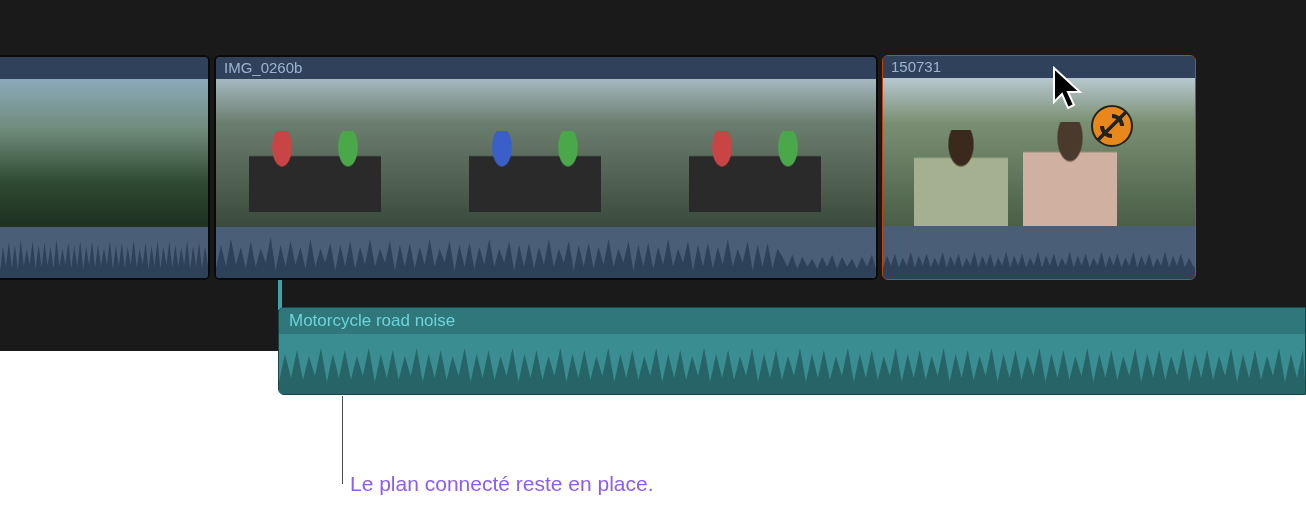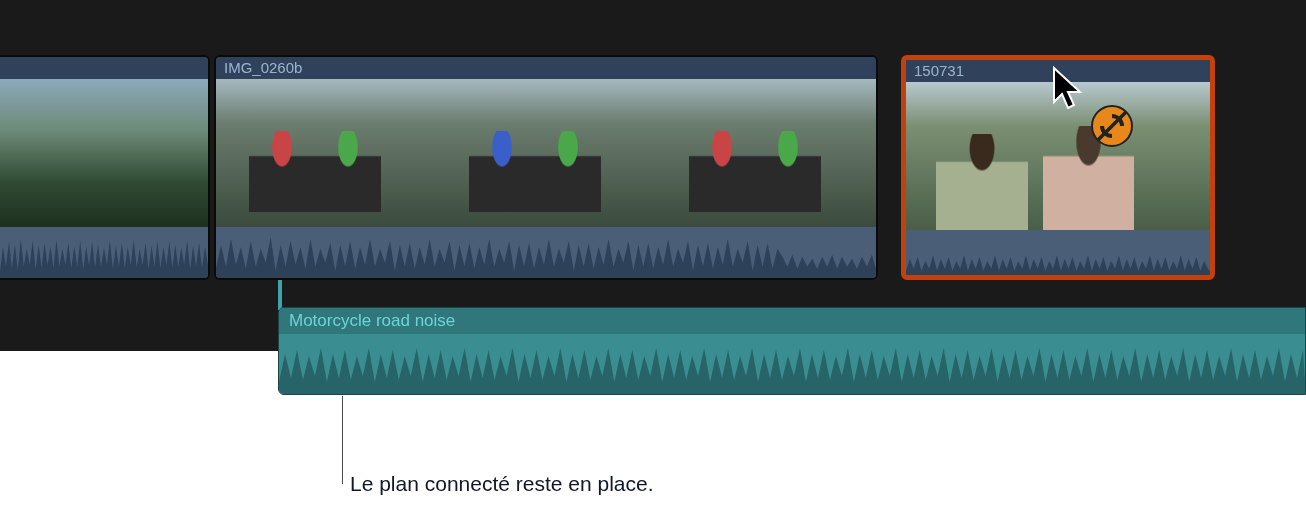--- a/index.html
+++ b/index.html
@@ -31,22 +31,21 @@
     .clip {
       position: absolute;
       top: 0;
       height: 225px;
       background: #2b3a4e;
       border: 2px solid #0a0a0a;
       border-radius: 6px;
       overflow: hidden;
     }
     .clip.selected {
-      border: 5px solid #c2410c;
-      margin-left: 19px;
+      border: 1px solid #c2410c;
     }
     .clip-title-bar {
       height: 22px;
       background: #30425b;
       color: #9db4d0;
       font-size: 15px;
       padding: 2px 8px;
       white-space: nowrap;
       overflow: hidden;
     }
@@ -204,21 +203,21 @@
       left: 342px;
       width: 1px;
       height: 88px;
       background: #4a4a4a;
     }
     .callout-text {
       position: absolute;
       top: 472px;
       left: 350px;
       font-size: 21px;
-      color: #0f172a;
+      color: #8b5cf6;
       font-weight: 400;
     }
   </style>
 </head>
 <body>
 
 <div class="app-area">
   <div class="timeline">
 
     <div class="clip clip1">

